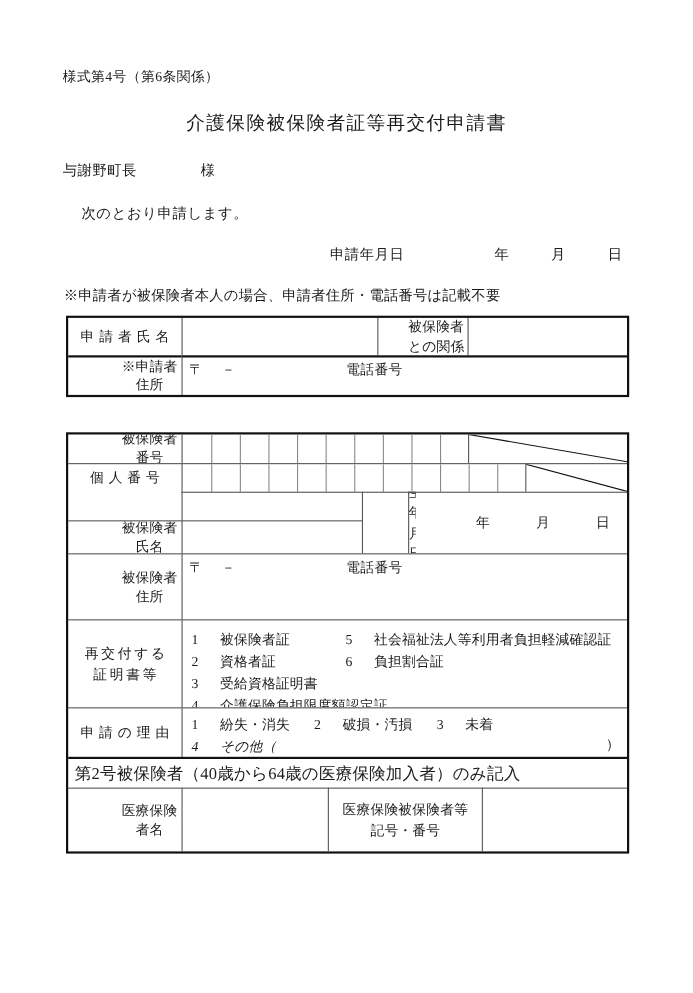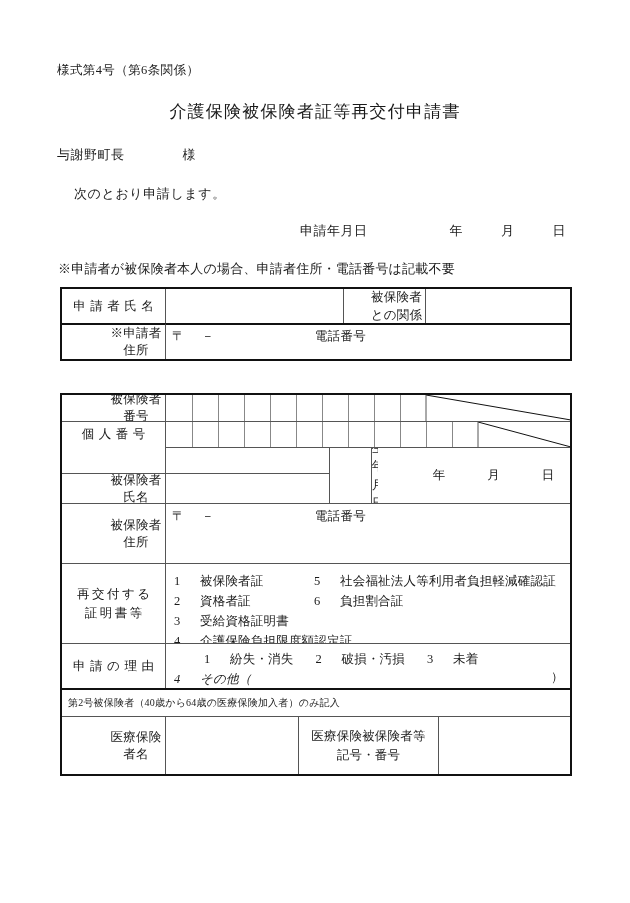--- a/index.html
+++ b/index.html
@@ -163,29 +163,29 @@
   .addr-top .tel { display: inline-block; margin-left: 84px; }
 
   .opt-list {
     position: absolute;
     font-size: 12.5px;
     line-height: 20px;
     letter-spacing: 0.2px;
     white-space: nowrap;
   }
   .opt-list .num { display: inline-block; width: 26px; }
-  .reason-line { white-space: nowrap; margin-left: 30px; }
+  .reason-line { white-space: nowrap; }
   .reason-line .gap { display: inline-block; width: 22px; }
   .other-paren-close { position: absolute; }
   .full-row-text {
     display: flex;
     align-items: center;
     height: 100%;
     padding-left: 6px;
-    font-size: 10px;
+    font-size: 15px;
     letter-spacing: 0.2px;
     white-space: nowrap;
   }
 </style>
 </head>
 <body>
 
 <div class="page">
 
   <div class="form-no">様式第4号（第6条関係）</div>

